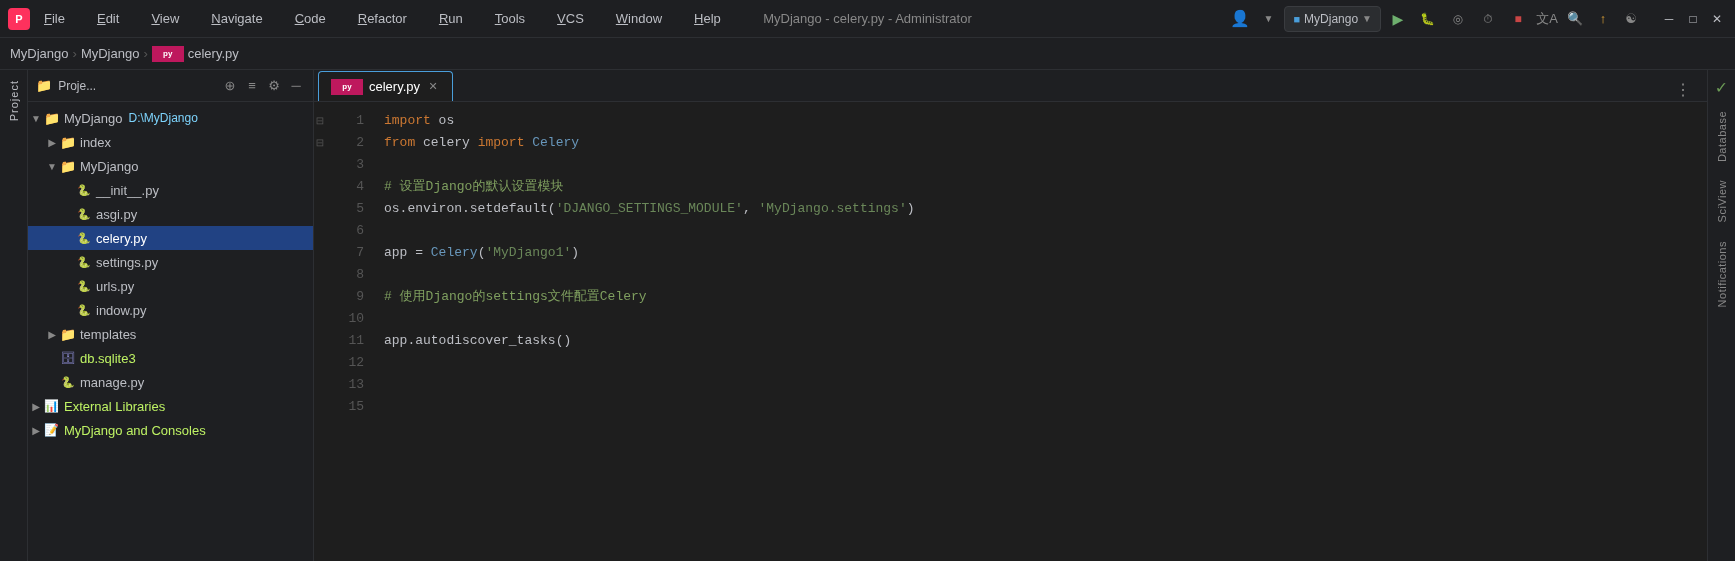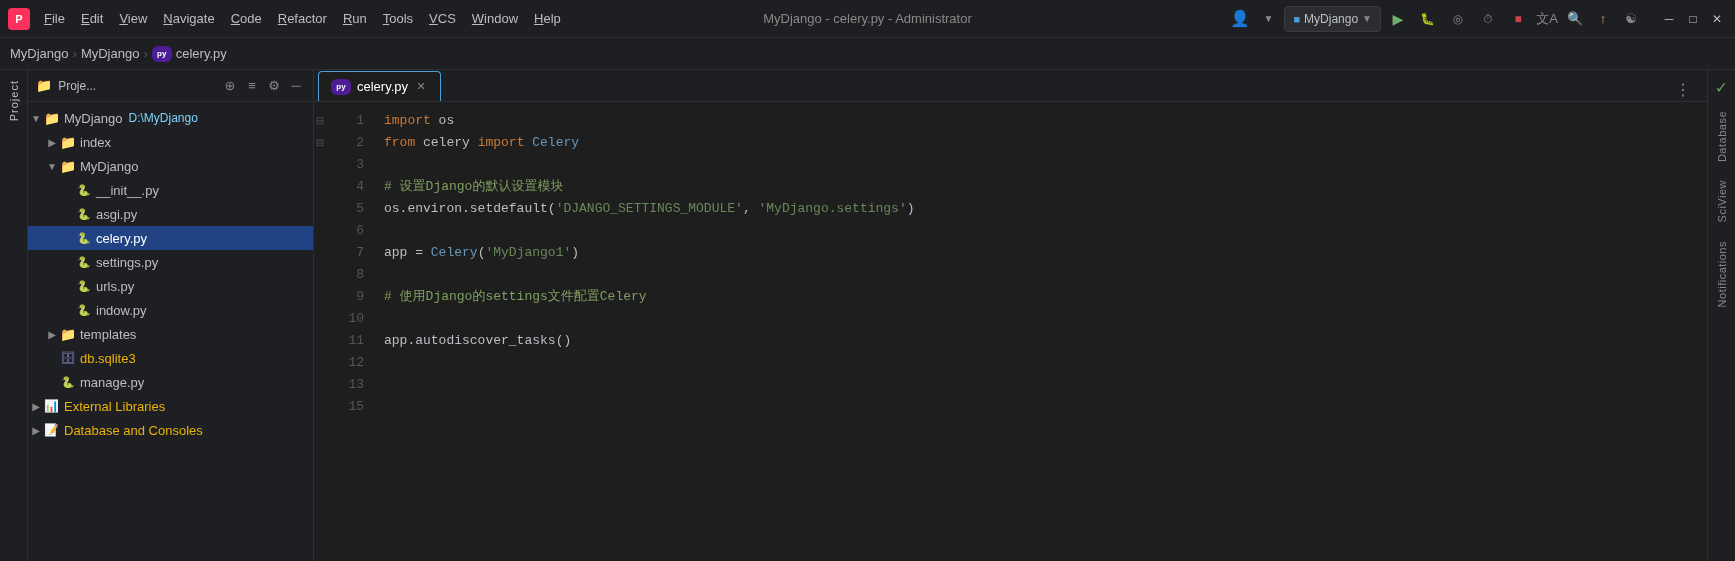--- a/index.html
+++ b/index.html
@@ -31,21 +31,21 @@
       display: flex;
       align-items: center;
       justify-content: center;
       font-size: 11px;
       font-weight: bold;
       color: white;
       flex-shrink: 0;
     }
     .title-bar-menu {
       display: flex;
-      gap: 0;
+      gap: 16px;
       flex: 1;
     }
     .menu-item {
       padding: 4px 8px;
       color: #bcbec4;
       cursor: pointer;
       border-radius: 4px;
       font-size: 13px;
     }
     .menu-item u { text-decoration: underline; }
@@ -90,24 +90,24 @@
       cursor: pointer;
     }
     .breadcrumb-sep { color: #555; }
     .breadcrumb-file {
       display: flex;
       align-items: center;
       gap: 4px;
       color: #bcbec4;
     }
     .file-icon-py {
-      width: 20px;
+      width: 32px;
       height: 16px;
-      background: #4c1d95;
-      border-radius: 6px;
+      background: #be185d;
+      border-radius: 0;
       font-size: 8px;
       color: white;
       display: flex;
       align-items: center;
       justify-content: center;
       font-weight: bold;
     }
 
     
     .main-layout {
@@ -208,21 +208,21 @@
       height: 16px;
       margin-right: 4px;
       flex-shrink: 0;
       display: flex;
       align-items: center;
       justify-content: center;
       font-size: 11px;
     }
     .tree-label {
       font-size: 13px;
-      color: #eab308;
+      color: #bef264;
     }
     .tree-label.folder { color: #bcbec4; }
     .tree-label.python { color: #bcbec4; }
     .tree-label.selected-label { color: #fff; }
     .tree-sublabel {
       font-size: 12px;
       color: #7dd3fc;
       margin-left: 6px;
     }
 
@@ -574,21 +574,21 @@
 
       <div class="tree-item">
         <span class="tree-arrow">▶</span>
         <span class="tree-icon" style="color:#888;font-size:12px;">📊</span>
         <span class="tree-label">External Libraries</span>
       </div>
 
       <div class="tree-item">
         <span class="tree-arrow">▶</span>
         <span class="tree-icon" style="color:#888;font-size:12px;">📝</span>
-        <span class="tree-label">Database and Consoles</span>
+        <span class="tree-label">MyDjango and Consoles</span>
       </div>
     </div>
   </div>
 
   <div class="editor-column">
     <div class="editor-area">
 
       <div class="editor-tabs">
         <div class="editor-tab active">
           <div class="file-icon-py">py</div>

